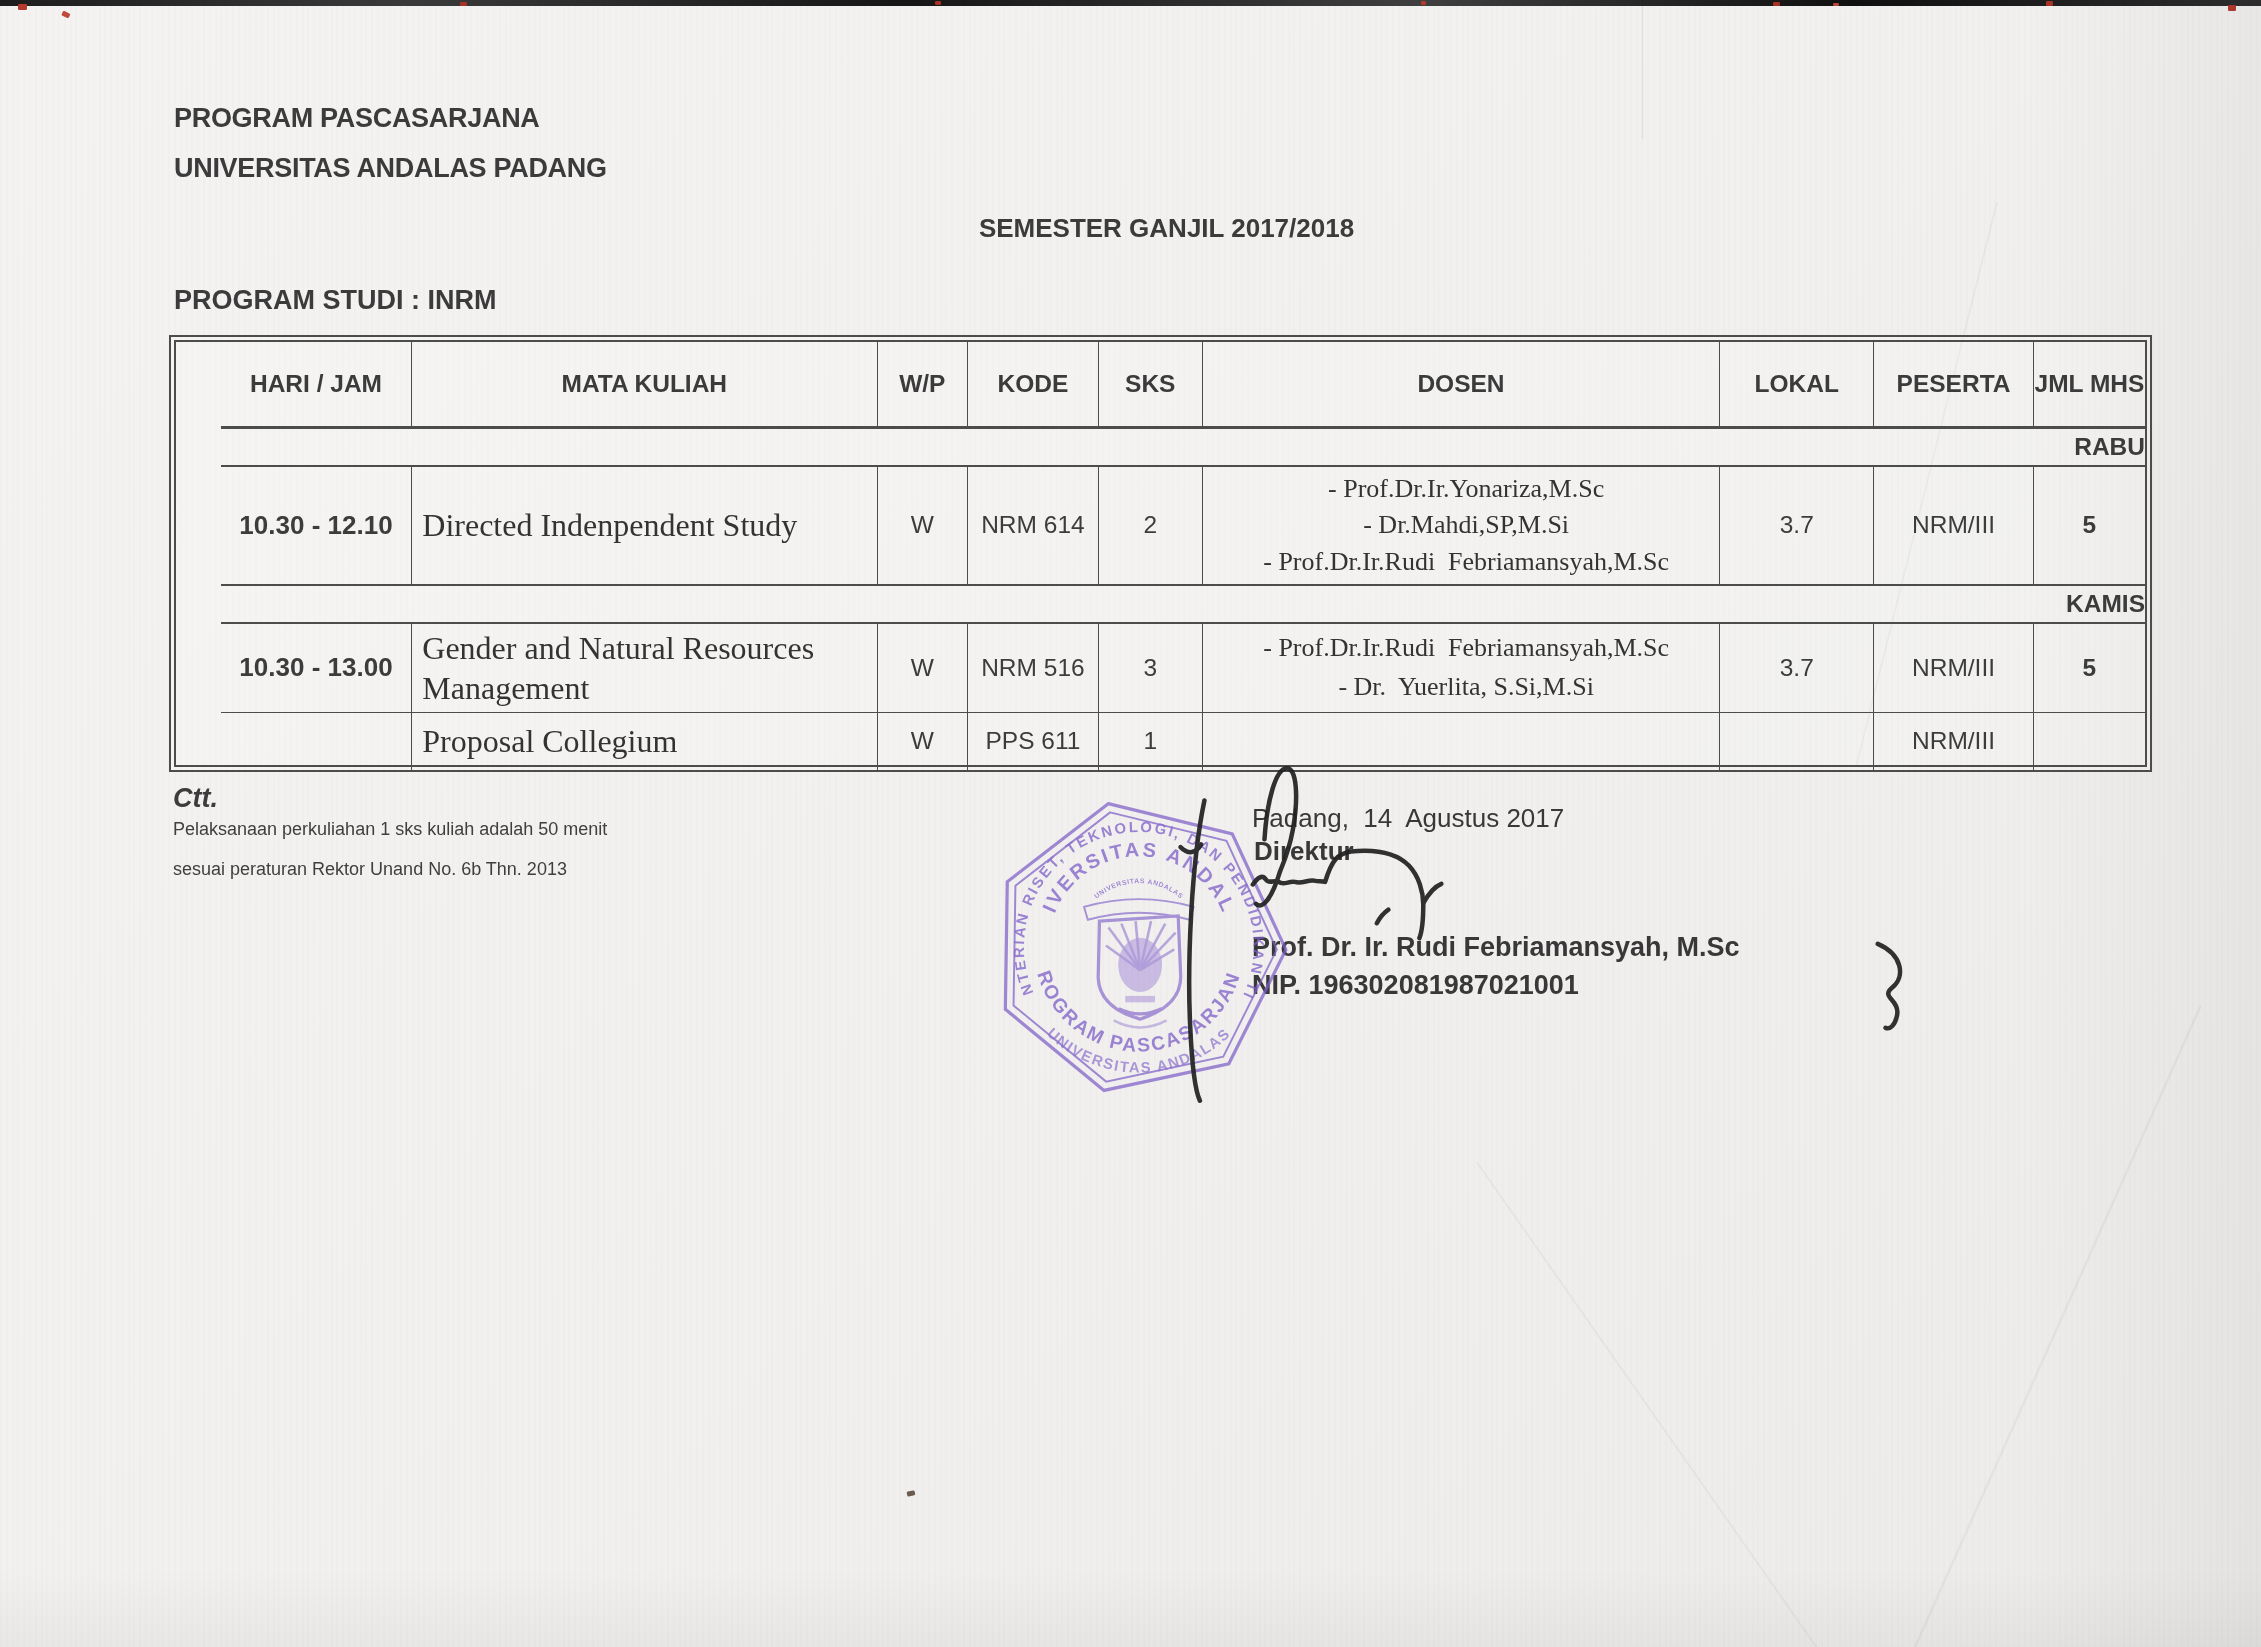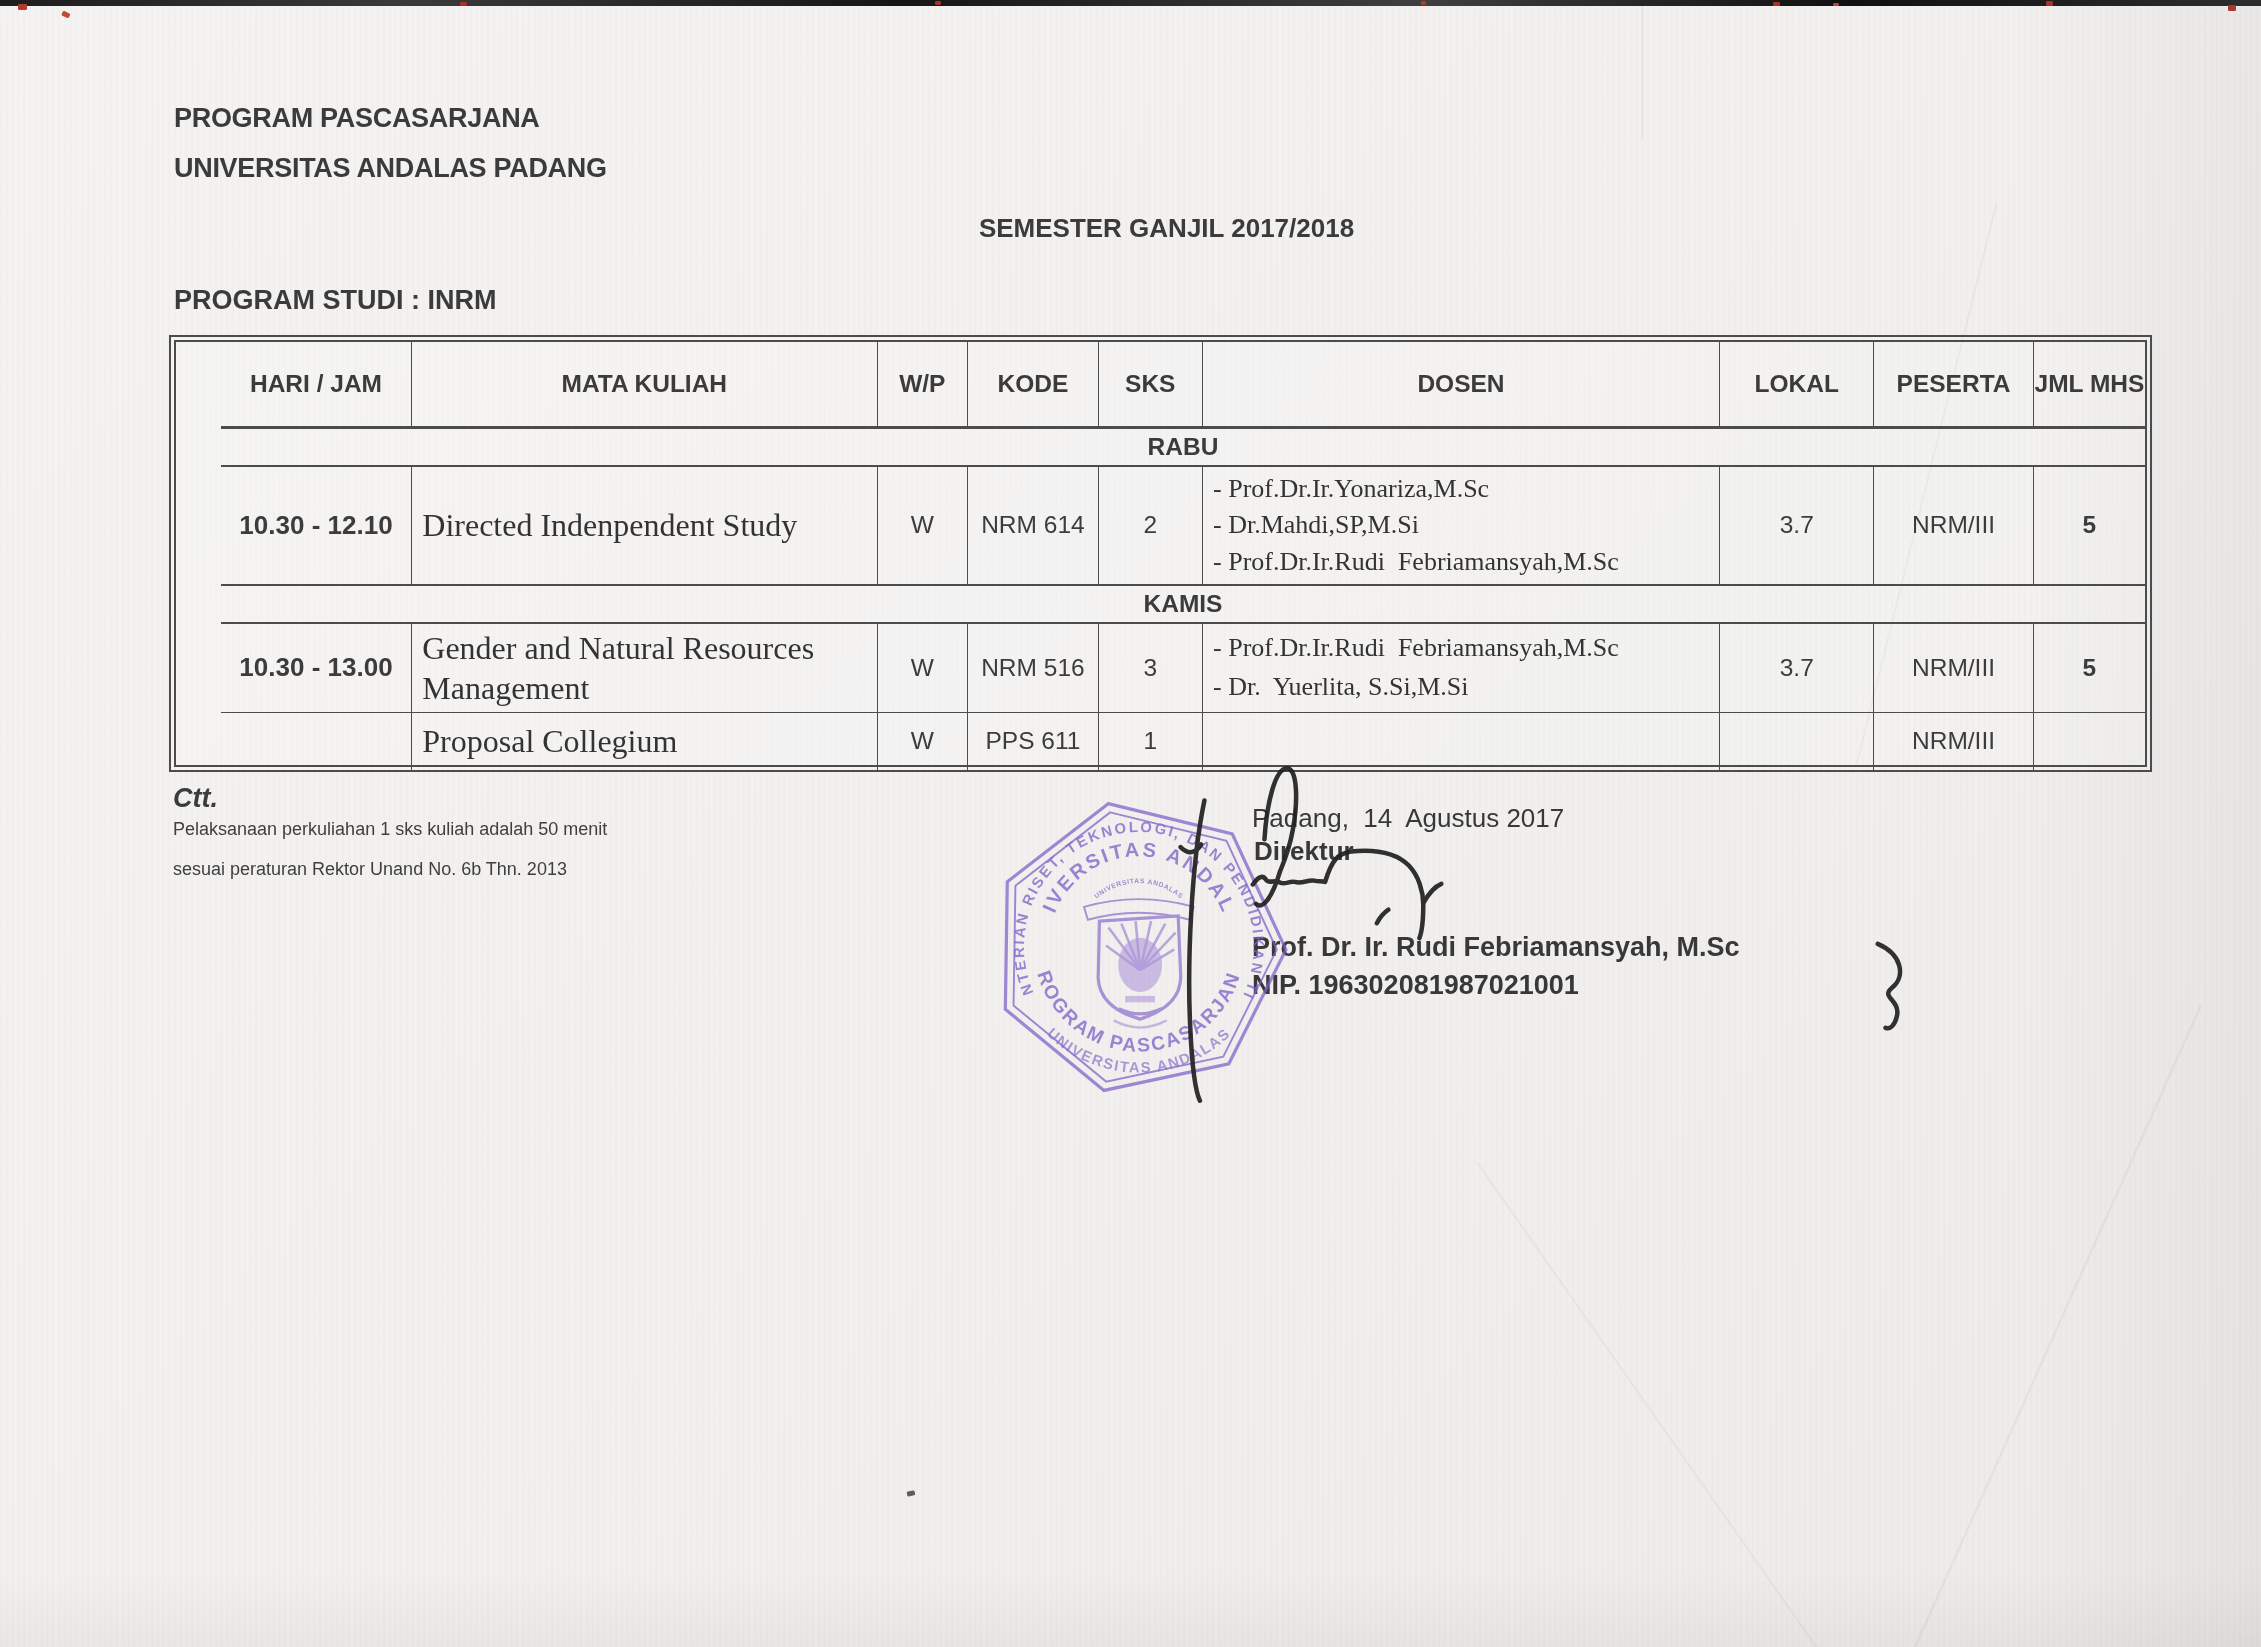--- a/index.html
+++ b/index.html
@@ -21,27 +21,27 @@
 
   .org{position:absolute;left:174px;font-weight:bold;font-size:27px;letter-spacing:-0.3px;color:#3b3b3b;}
   .title{position:absolute;left:50%;transform:translateX(calc(-50% + 36px));font-weight:bold;font-size:26px;white-space:nowrap;color:#3b3b3b;}
   .prog{position:absolute;left:174px;top:285px;font-weight:bold;font-size:27px;color:#3b3b3b;}
 
   .tbl{position:absolute;left:169px;top:335px;width:1983px;height:437px;border:7px double #4c4c4c;box-sizing:border-box;background:rgba(255,255,255,0.18);padding-left:45px;}
   table{width:100%;height:100%;border-collapse:collapse;table-layout:fixed;}
   td,th{border:1.9px solid #4c4c4c;padding:0;vertical-align:middle;overflow:hidden;}
   tr>*:first-child{border-left:none;} tr>*:last-child{border-right:none;}
   tr.hdr>th{border-top:none;height:84px;font-size:24.5px;font-weight:bold;border-bottom:3.2px solid #4c4c4c;color:#3b3b3b;}
-  tr.band>td{height:36px;text-align:center;font-weight:bold;font-size:24.5px;border-bottom:2.6px solid #4c4c4c;border-top:2.6px solid #4c4c4c;color:#3b3b3b;}
+  tr.band>td{height:36px;text-align:right;font-weight:bold;font-size:24.5px;border-bottom:2.6px solid #4c4c4c;border-top:2.6px solid #4c4c4c;color:#3b3b3b;}
   tr.r1>td{height:109px;} tr.r2>td{height:79px;} tr.r3>td{height:50px;border-bottom:none;}
   .c-time{font-weight:bold;font-size:26px;text-align:center;}
   .c-course{font-family:"Liberation Serif",serif;font-size:32px;padding:3.9px 6.5px 3.9px 10.3px;line-height:1.25;color:#333;margin-top:20px;}
   .c-mid{font-size:24.5px;text-align:center;}
   .c-jml{font-size:24.5px;font-weight:bold;text-align:center;}
-  .dosen-wrap{display:flex;flex-direction:column;justify-content:space-evenly;height:100%;padding-left:10.3px;font-family:"Liberation Serif",serif;font-size:26px;color:#333;white-space:pre-wrap;}
+  .dosen-wrap{display:flex;flex-direction:column;justify-content:space-evenly;height:100%;padding-left:10.3px;font-family:"Liberation Serif",serif;font-size:26px;color:#333;white-space:pre-wrap;align-items:center;}
 
   .ctt{position:absolute;left:173px;top:783px;font-weight:bold;font-style:italic;font-size:27px;}
   .note{position:absolute;left:173px;font-size:18px;color:#3f3f3f;}
   .signoff{position:absolute;font-size:26px;color:#383838;white-space:pre-wrap;}
   .bold{font-weight:bold;}
 
   .stamp{position:absolute;left:987px;top:783px;width:323px;height:329px;opacity:0.88;}
   .stamp text{fill:#7d5ec8;font-family:"Liberation Sans",sans-serif;font-weight:bold;}
   .signature{position:absolute;left:1156px;top:710px;width:807px;height:420px;}
 </style>

